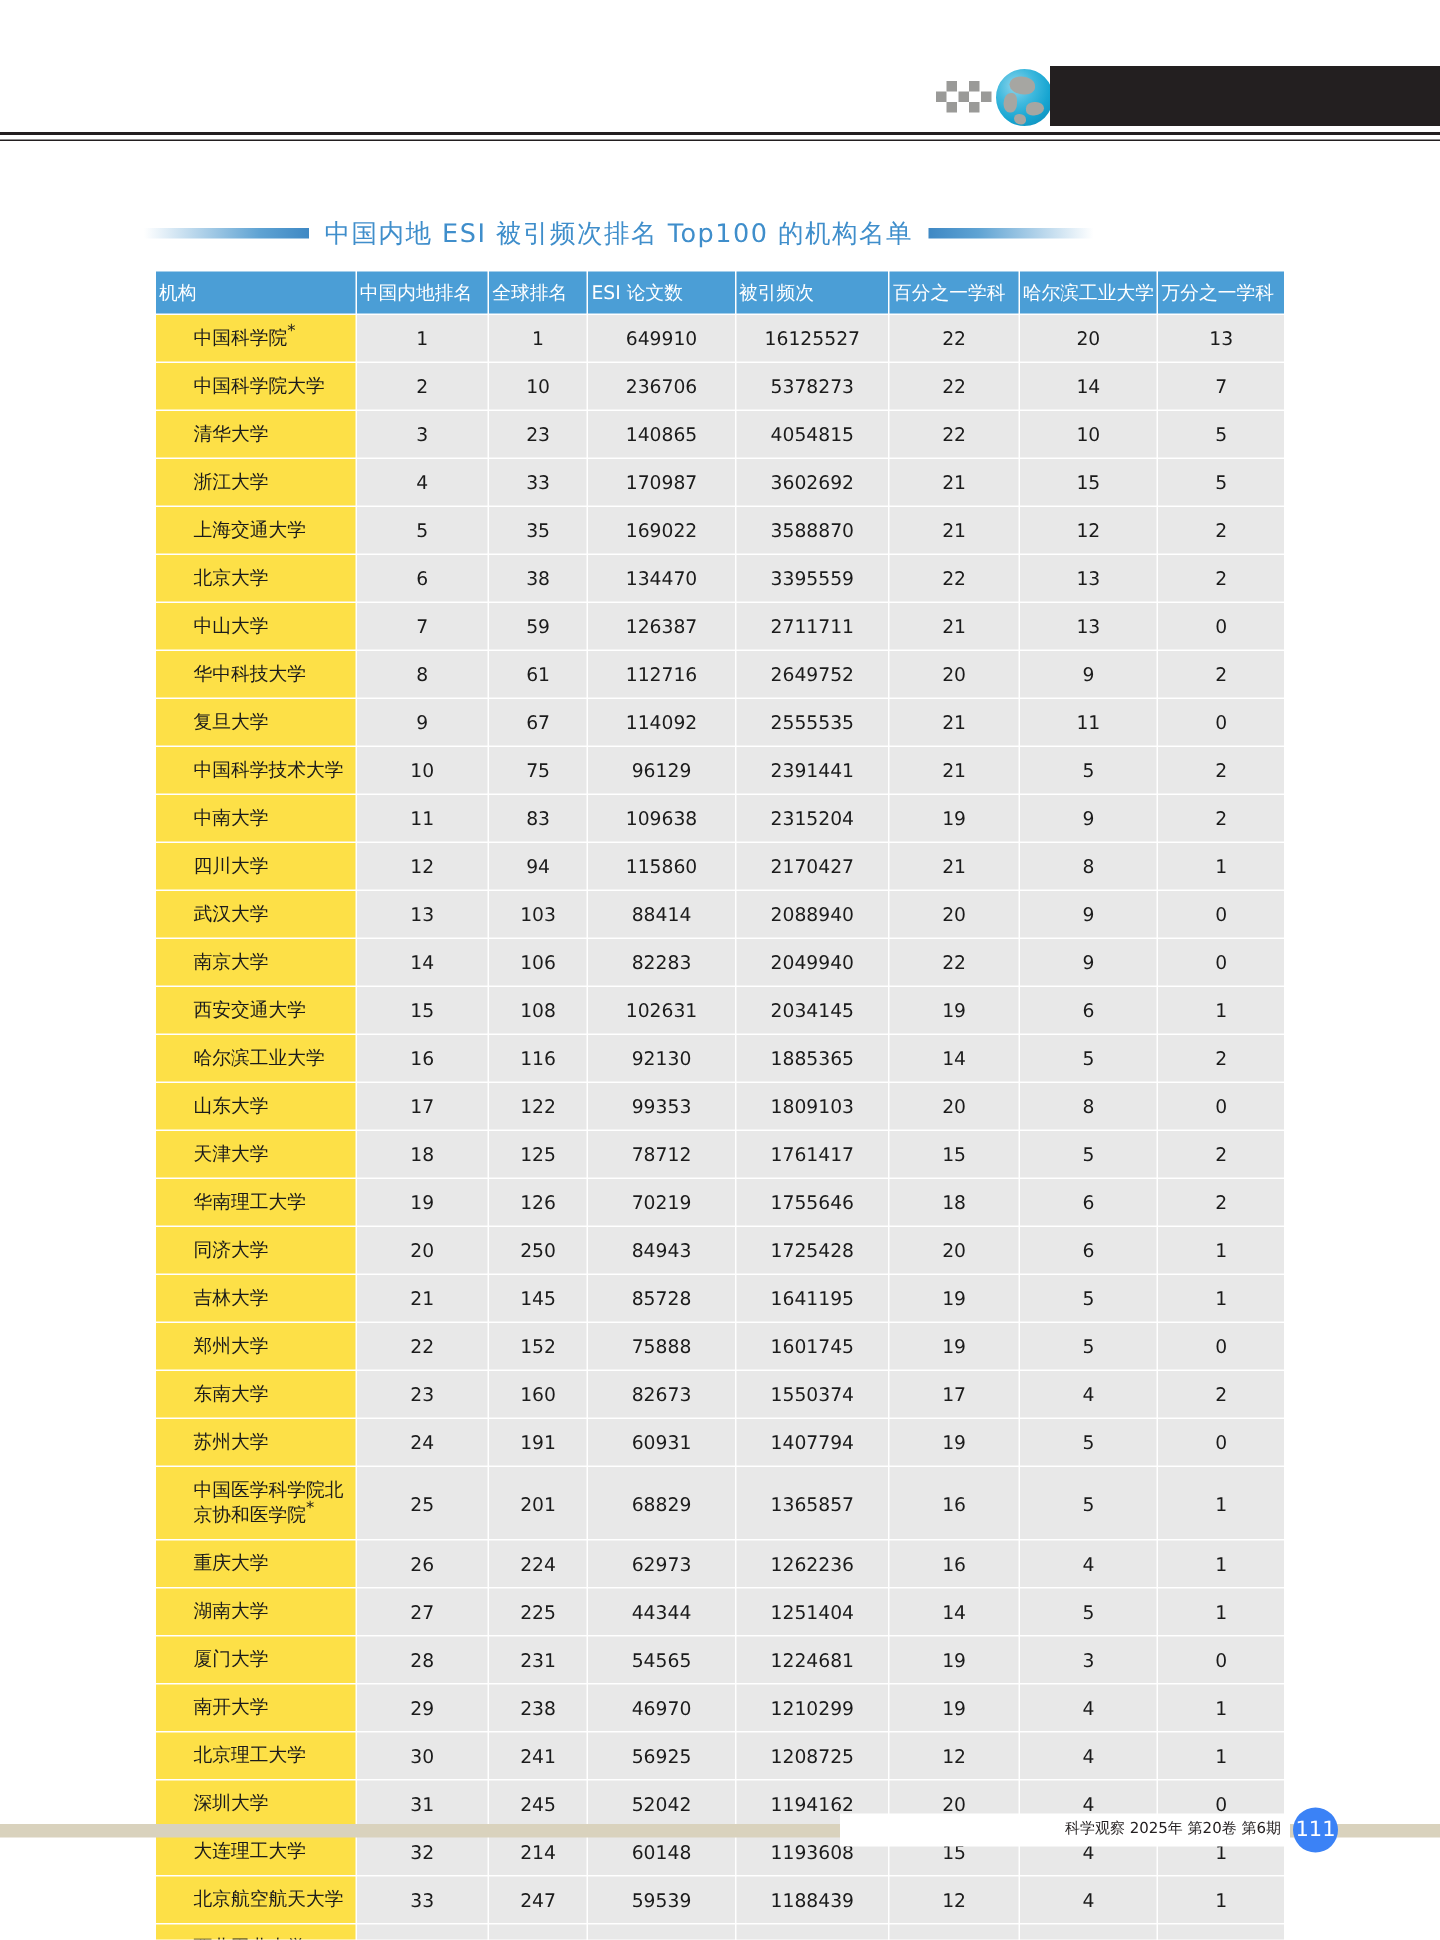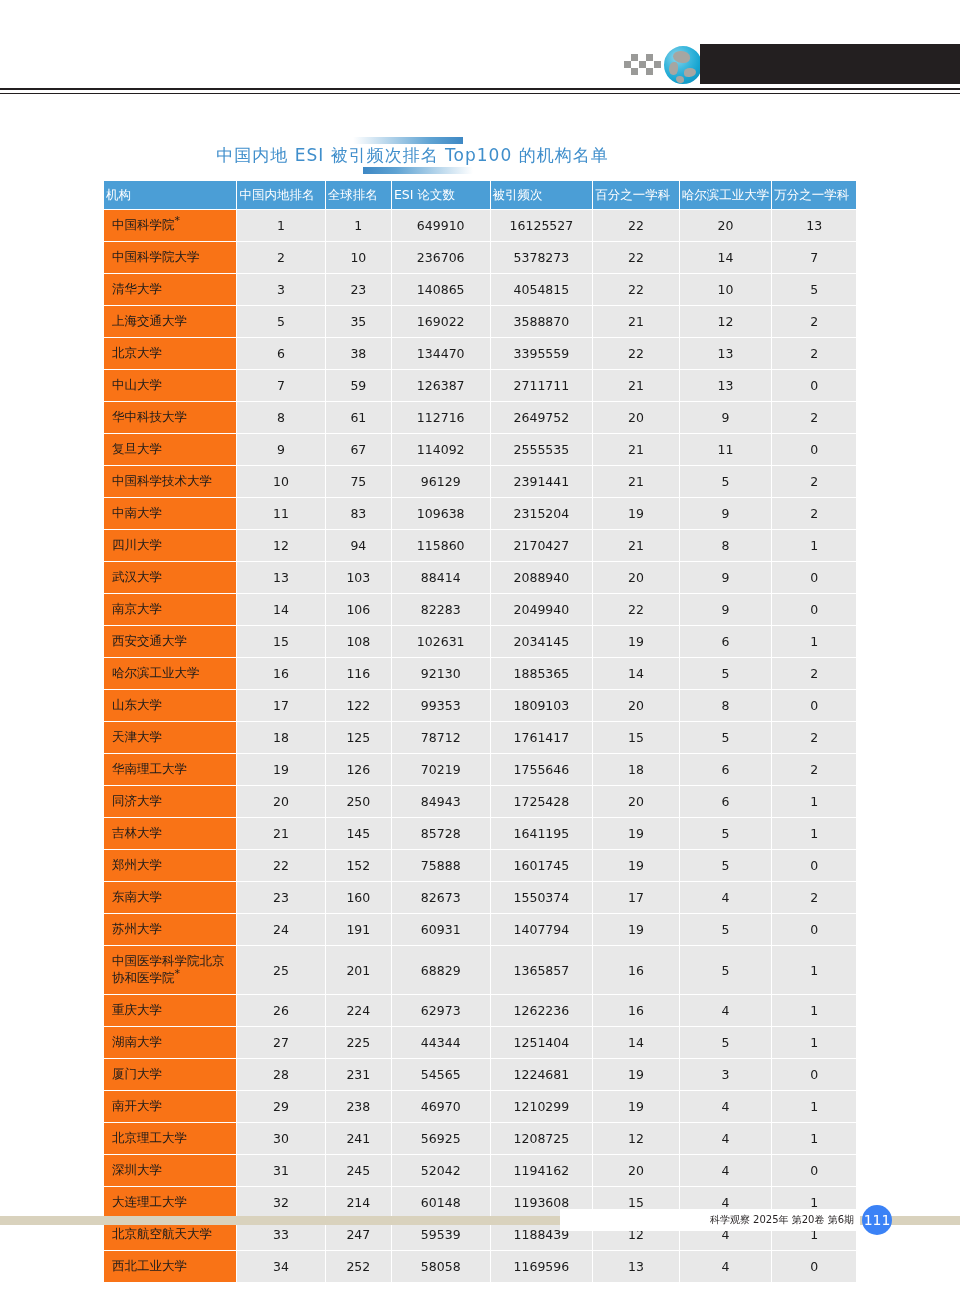--- a/index.html
+++ b/index.html
@@ -103,21 +103,20 @@
   
   .section-title-wrap {
     position: absolute;
     top: 138px;
     left: 0;
     width: 825px;
     height: 34px;
     display: flex;
     align-items: center;
     justify-content: center;
-    flex-direction: column;
   }
   .title-rule {
     width: 110px;
     height: 7px;
     flex: none;
   }
   .title-rule.left {
     background: linear-gradient(to right, rgba(120,175,215,0) 0%, #5fa3d3 70%, #3e88c4 100%);
     margin-right: 10px;
   }
@@ -160,23 +159,23 @@
   table.data-table tbody td {
     background: #e8e8e8;
     color: #1b1b1b;
     font-size: 12.5px;
     height: 25px;
     padding: 3px 4px;
     text-align: center;
     white-space: nowrap;
   }
   table.data-table tbody td.org {
-    background: #f97316;
+    background: #fde047;
     text-align: left;
-    padding-left: 8px;
+    padding-left: 25px;
     white-space: normal;
     line-height: 1.35;
   }
   table.data-table tbody tr.tall td { height: 42px; }
 
   col.c-org  { width: 140px; }
   col.c-cn   { width: 88px; }
   col.c-gl   { width: 66px; }
   col.c-esi  { width: 100px; }
   col.c-cit  { width: 104px; }
@@ -314,20 +313,30 @@
           <td class="org">清华大学</td>
           <td>3</td>
           <td>23</td>
           <td>140865</td>
           <td>4054815</td>
           <td>22</td>
           <td>10</td>
           <td>5</td>
         </tr>
         <tr>
+          <td class="org">浙江大学</td>
+          <td>4</td>
+          <td>33</td>
+          <td>170987</td>
+          <td>3602692</td>
+          <td>21</td>
+          <td>15</td>
+          <td>5</td>
+        </tr>
+        <tr>
           <td class="org">上海交通大学</td>
           <td>5</td>
           <td>35</td>
           <td>169022</td>
           <td>3588870</td>
           <td>21</td>
           <td>12</td>
           <td>2</td>
         </tr>
         <tr>

